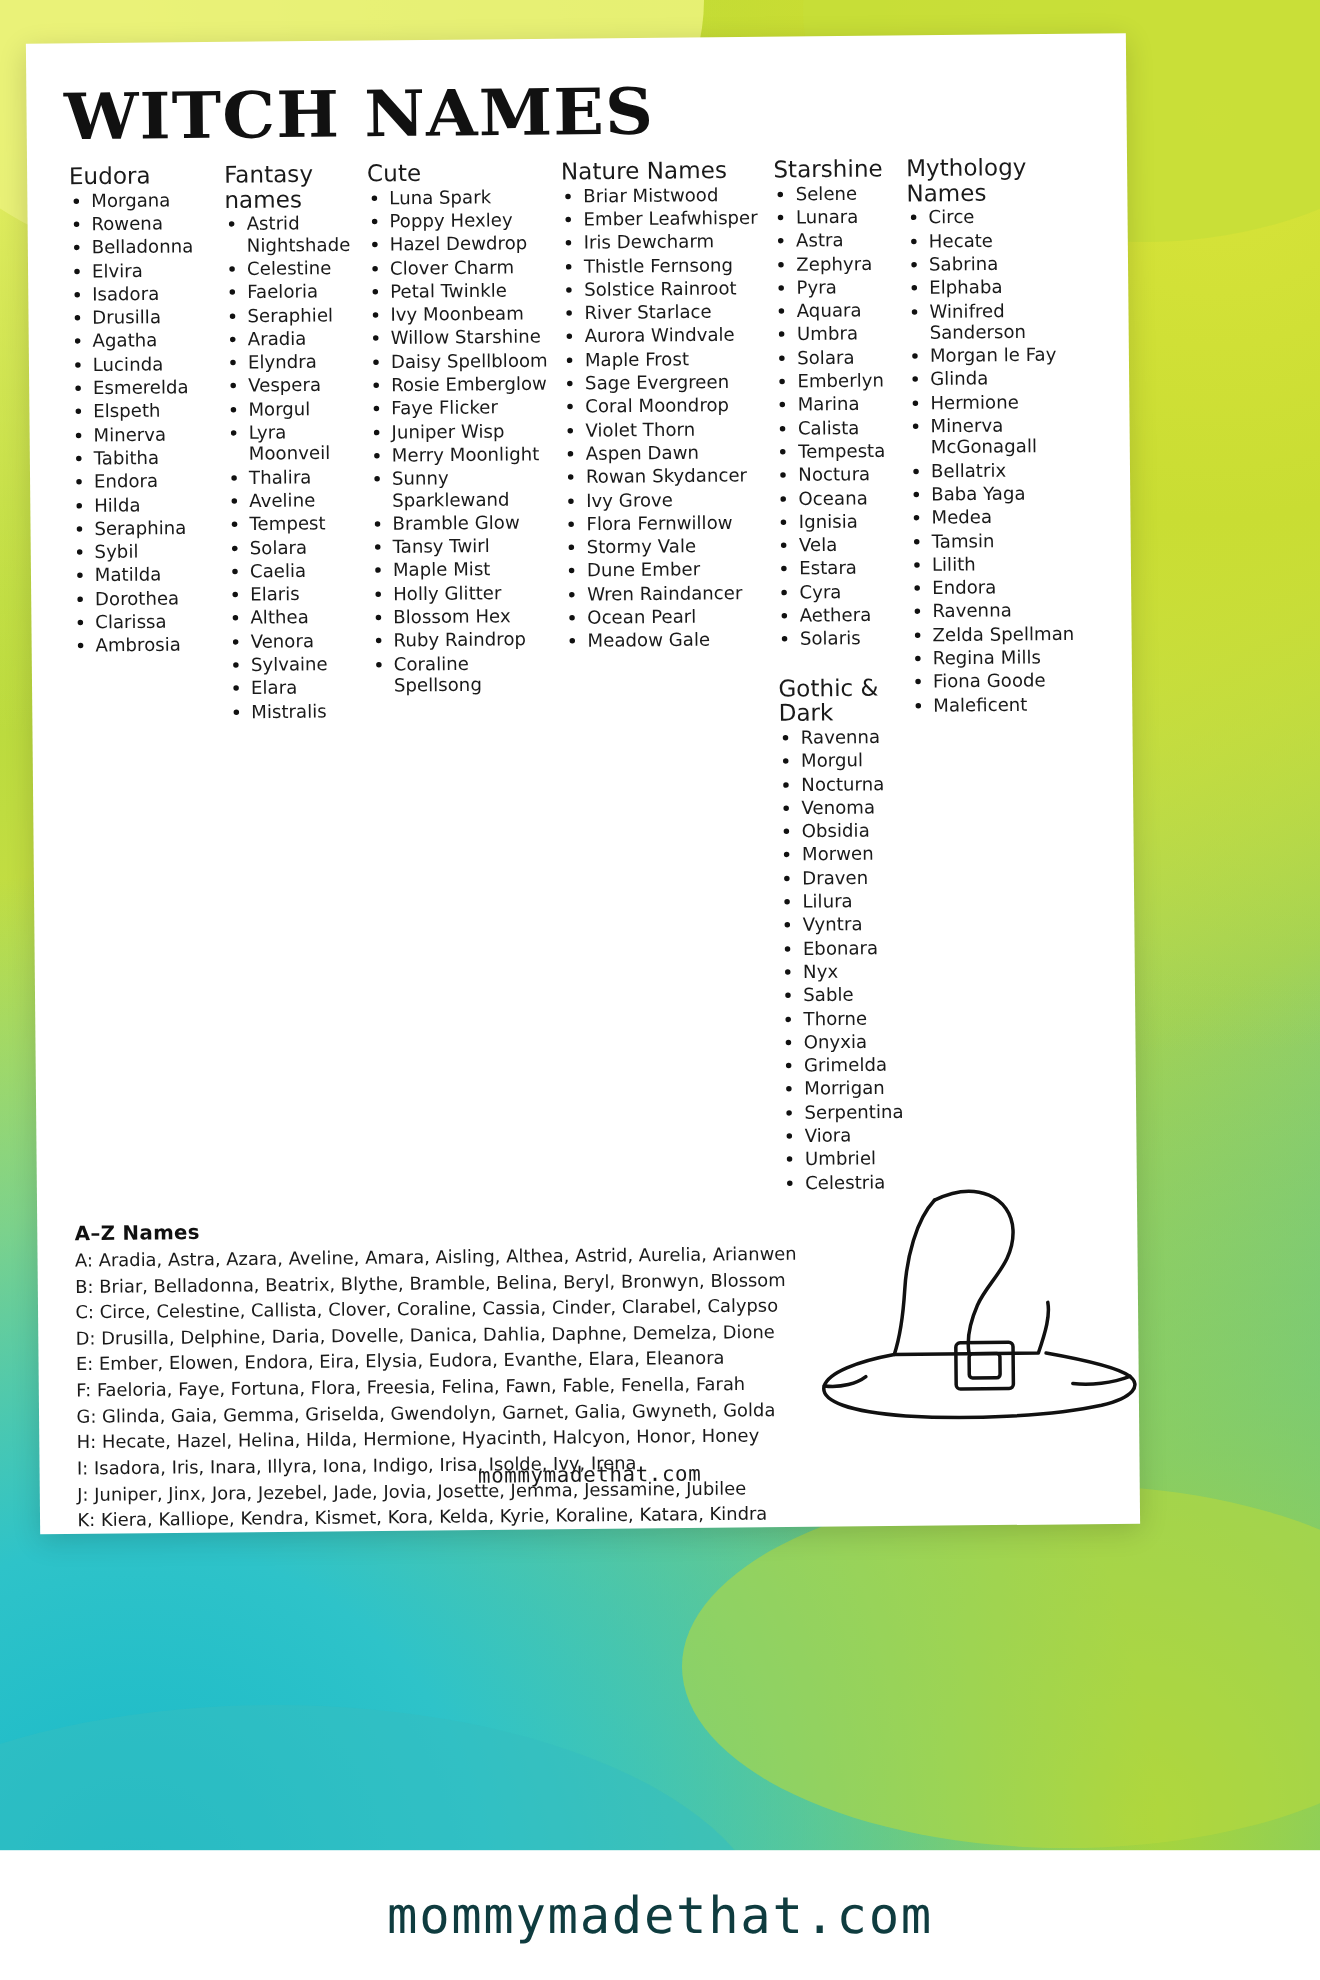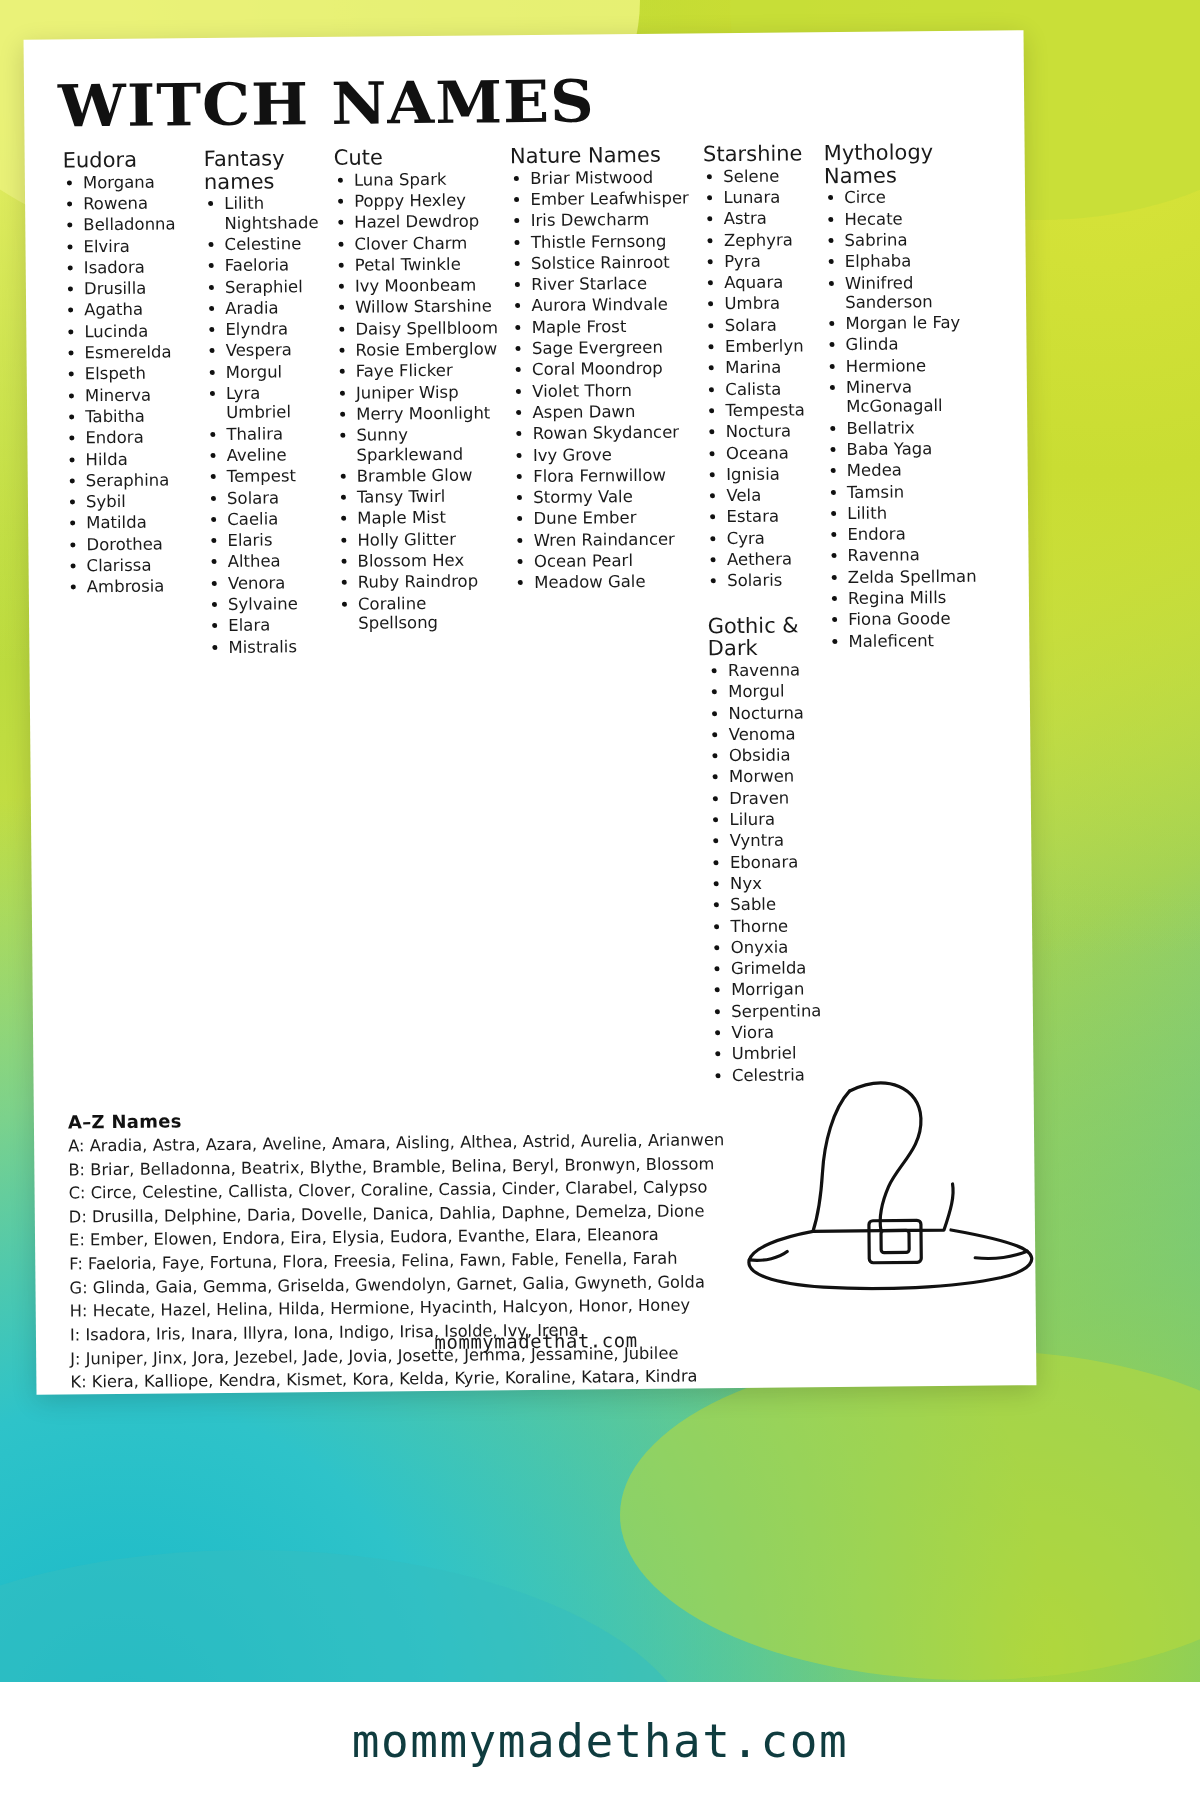--- a/index.html
+++ b/index.html
@@ -181,29 +181,29 @@
             <li>Sybil</li>
             <li>Matilda</li>
             <li>Dorothea</li>
             <li>Clarissa</li>
             <li>Ambrosia</li>
           </ul>
         </div>
         <div class="col col-fantasy">
           <div class="cat-title">Fantasy names</div>
           <ul class="names">
-            <li>Lilith Nightshade</li>
+            <li>Astrid Nightshade</li>
             <li>Celestine</li>
             <li>Faeloria</li>
             <li>Seraphiel</li>
             <li>Aradia</li>
             <li>Elyndra</li>
             <li>Vespera</li>
             <li>Morgul</li>
-            <li>Lyra Umbriel</li>
+            <li>Lyra Moonveil</li>
             <li>Thalira</li>
             <li>Aveline</li>
             <li>Tempest</li>
             <li>Solara</li>
             <li>Caelia</li>
             <li>Elaris</li>
             <li>Althea</li>
             <li>Venora</li>
             <li>Sylvaine</li>
             <li>Elara</li>

